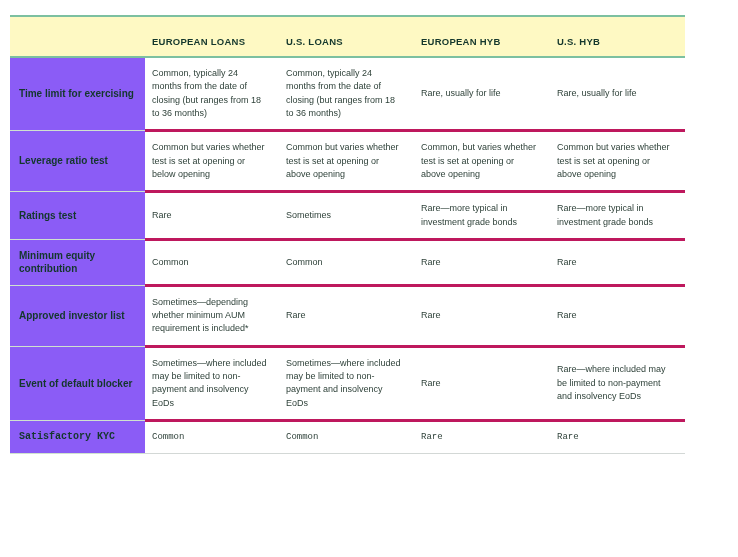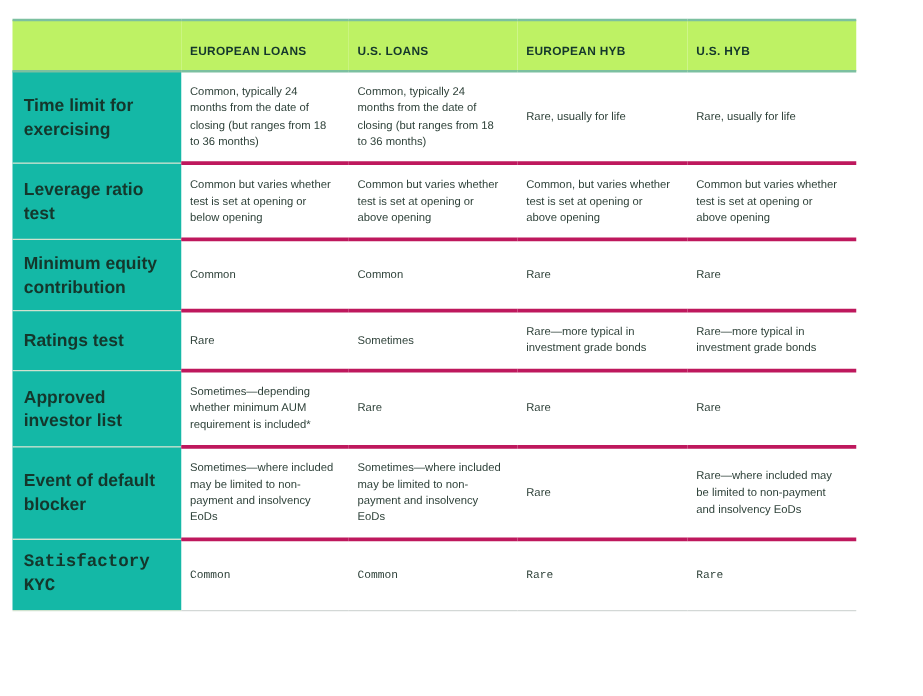--- a/index.html
+++ b/index.html
@@ -41,37 +41,37 @@
     padding: 0 0 9px 0;
     border-top: 2px solid #7cc0a0;
     border-bottom: 2px solid #7cc0a0;
     height: 30px;
     vertical-align: bottom;
     text-align: left;
     font-size: 9.5px;
     font-weight: bold;
     letter-spacing: 0.25px;
     color: #14372c;
-    background: #bef264;
+    background: #fef9c3;
   }
   thead th.h-label { border-top: 2px solid #7cc0a0; }
   thead th.h-col   { padding-left: 7px; }
 
   tbody td {
     vertical-align: middle;
     font-size: 9px;
     line-height: 1.48;
     color: #2e4139;
     border-bottom: 3px solid #be185d;
     padding: 9px 10px 9px 7px;
   }
   tbody td.rowlabel {
-    background: #14b8a6;
+    background: #8b5cf6;
     font-weight: bold;
-    font-size: 14px;
+    font-size: 10px;
     color: #14372c;
     padding: 9px 8px 9px 9px;
     border-bottom: 1px solid #cfe2cf;
     line-height: 1.35;
   }
   tbody tr:last-child td { border-bottom: 1px solid #d3d8d6; font-family: Liberation Mono, monospace; }
   tbody tr:last-child td.rowlabel { border-bottom: 1px solid #cfe2cf; }
 
   .footnote {
     position: absolute;
@@ -114,32 +114,32 @@
           <td>Rare, usually for life</td>
         </tr>
         <tr>
           <td class="rowlabel">Leverage ratio test</td>
           <td>Common but varies whether test is set at opening or below opening</td>
           <td>Common but varies whether test is set at opening or above opening</td>
           <td>Common, but varies whether test is set at opening or above opening</td>
           <td>Common but varies whether test is set at opening or above opening</td>
         </tr>
         <tr>
+          <td class="rowlabel">Ratings test</td>
+          <td>Rare</td>
+          <td>Sometimes</td>
+          <td>Rare—more typical in investment grade bonds</td>
+          <td>Rare—more typical in investment grade bonds</td>
+        </tr>
+        <tr>
           <td class="rowlabel">Minimum equity contribution</td>
           <td>Common</td>
           <td>Common</td>
           <td>Rare</td>
           <td>Rare</td>
-        </tr>
-        <tr>
-          <td class="rowlabel">Ratings test</td>
-          <td>Rare</td>
-          <td>Sometimes</td>
-          <td>Rare—more typical in investment grade bonds</td>
-          <td>Rare—more typical in investment grade bonds</td>
         </tr>
         <tr>
           <td class="rowlabel">Approved investor list</td>
           <td>Sometimes—depending whether minimum AUM requirement is included*</td>
           <td>Rare</td>
           <td>Rare</td>
           <td>Rare</td>
         </tr>
         <tr>
           <td class="rowlabel">Event of default blocker</td>

